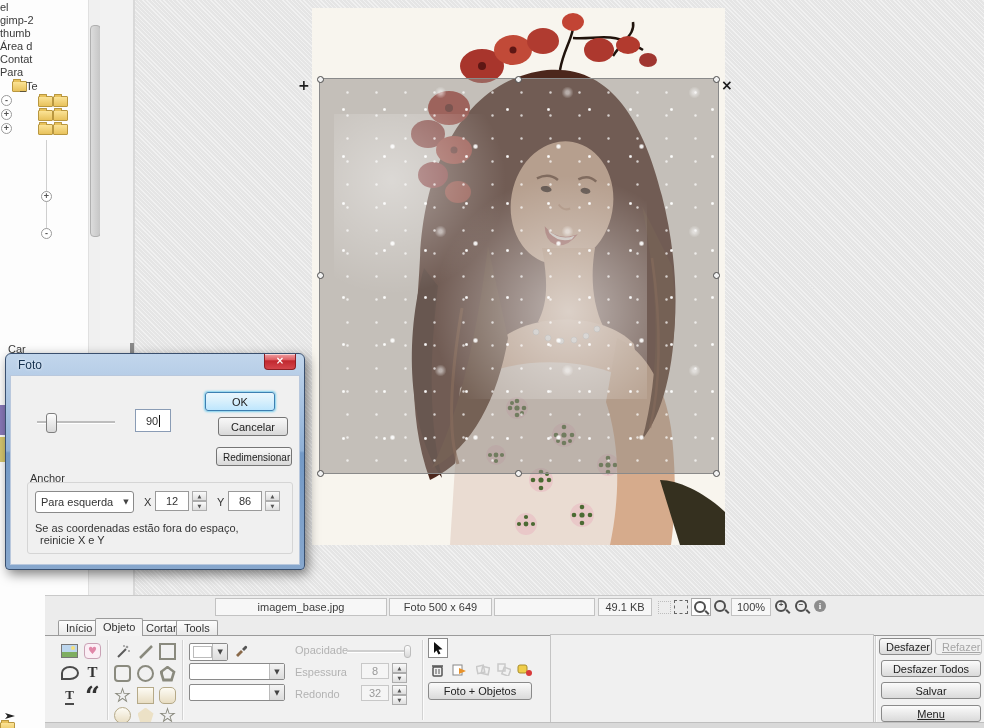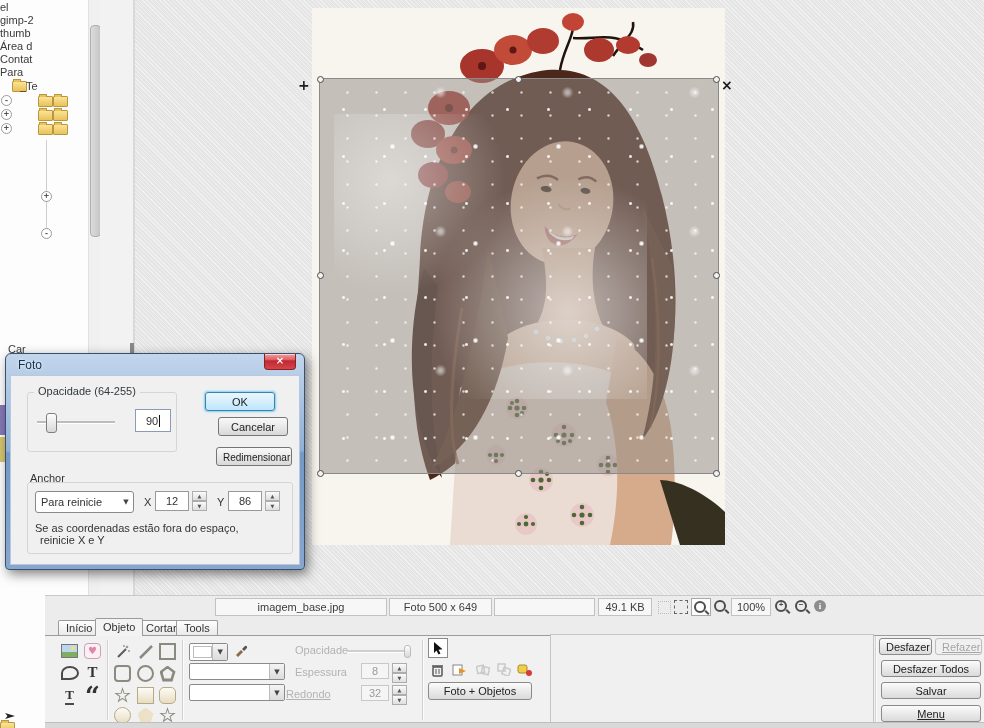--- a/index.html
+++ b/index.html
@@ -409,21 +409,21 @@
         <div class="slider-thumb" style="left:57px;top:-5px;width:5px;height:11px;border-color:#bdbdbd;"></div>
       </div>
       <div class="abs" style="left:250px;top:30px;color:#b3b3b3;">Espessura</div>
       <div class="spinbox" style="left:316px;top:27px;">
         <div class="spinval" style="width:26px;height:14px;color:#9a9a9a;border-color:#c8c8c8;background:#f5f5f5;">8</div>
         <div class="spinarrows" style="height:16px;">
             <span class="glyph">▲</span>
             <span class="glyph">▼</span>
           </div>
       </div>
-      <div class="abs" style="left:241px;top:52px;color:#b3b3b3;text-decoration:underline;">Redondo</div>
+      <div class="abs" style="left:250px;top:52px;color:#b3b3b3;">Redondo</div>
       <div class="spinbox" style="left:316px;top:49px;">
         <div class="spinval" style="width:26px;height:14px;color:#9a9a9a;border-color:#c8c8c8;background:#f5f5f5;">32</div>
         <div class="spinarrows" style="height:16px;">
             <span class="glyph">▲</span>
             <span class="glyph">▼</span>
           </div>
       </div>
       <div class="vdiv" style="left:377px;"></div>
 
       <div class="abs" style="left:383px;top:2px;width:18px;height:18px;background:#fff;border:1px solid #8a8a8a;display:flex;align-items:center;justify-content:center;">
@@ -475,38 +475,35 @@
       <button class="actbtn" style="left:836px;top:69px;width:100px;height:17px;text-decoration:underline;">Menu</button>
     </div>
   </div>
   <div class="abs bottomstrip"></div>
 
   <div class="abs dialog">
     <div class="dlg-title">Foto</div>
     <div class="dlg-close glyph">×</div>
     <div class="dlg-body">
 
-      <div class="groupbox" style="left:16px;top:16px;width:148px;height:58px;">
-        <span class="grouplabel">Opacidade (64-255)</span>
-      </div>
       <div class="slider-track" style="left:26px;top:45px;width:78px;">
         <div class="slider-thumb" style="left:9px;top:-8px;"></div>
       </div>
       <div class="txtfield" style="left:124px;top:33px;width:34px;height:21px;">
         <span>90</span>
           <span class="caret"></span>
       </div>
       <button class="win-btn default" style="left:194px;top:16px;width:70px;height:19px;line-height:17px;">OK</button>
       <button class="win-btn" style="left:207px;top:41px;width:70px;height:19px;line-height:17px;">Cancelar</button>
       <button class="win-btn" style="left:205px;top:71px;width:76px;height:19px;line-height:17px;font-size:10px;">Redimensionar</button>
 
       <div class="abs" style="left:19px;top:96px;">Anchor</div>
       <div class="groupbox" style="left:16px;top:106px;width:264px;height:70px;"></div>
       <div class="combo" style="left:24px;top:115px;width:97px;height:20px;border-radius:3px;">
-        <span style="margin-left:5px;">Para reinicie</span>
+        <span style="margin-left:5px;">Para esquerda</span>
         <span class="arrowbox glyph" style="background:none;border:none;">▼</span>
       </div>
       <div class="abs" style="left:133px;top:120px;">X</div>
       <div class="spinbox" style="left:144px;top:115px;">
         <div class="spinval">12</div>
         <div class="spinarrows">
             <span class="glyph">▲</span>
             <span class="glyph">▼</span>
           </div>
       </div>

